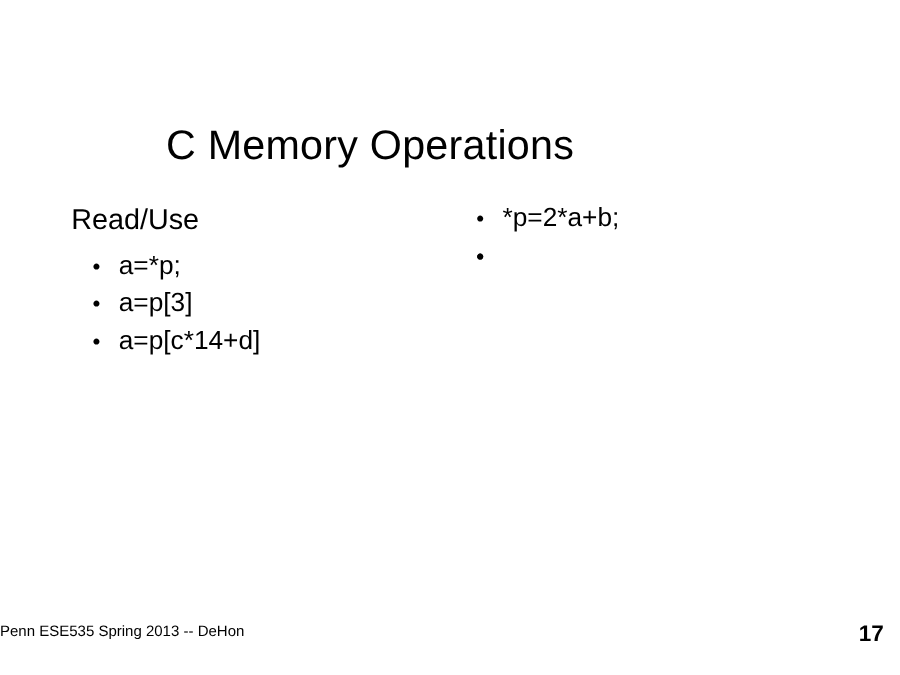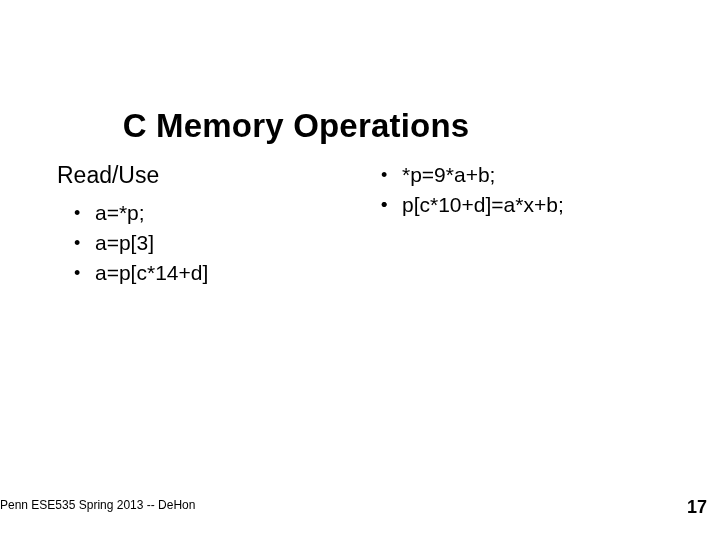--- a/index.html
+++ b/index.html
@@ -15,25 +15,25 @@
     overflow: hidden;
   }
   .slide {
     position: relative;
     width: 720px;
     height: 540px;
   }
   .slide-title {
     position: absolute;
     left: 0;
-    top: 84px;
+    top: 74px;
     width: 592px;
     text-align: center;
     font-size: 33px;
-    font-weight: bold;
+    font-weight: normal;
     letter-spacing: 0.2px;
     line-height: 40px;
     white-space: nowrap;
   }
   .columns {
     position: absolute;
     left: 0;
     top: 160px;
     width: 592px;
     height: 180px;
@@ -116,28 +116,27 @@
           <span class="bullet-dot">•</span>
           <span>a=p[c*14+d]</span>
         </li>
       </ul>
     </div>
 
     <div class="column right">
       <ul class="bullets">
         <li>
           <span class="bullet-dot">•</span>
-          <span>*p=9*a+b;</span>
+          <span>*p=2*a+b;</span>
         </li>
         <li>
           <span class="bullet-dot">•</span>
         </li>
         <li>
           <span class="bullet-dot">•</span>
-          <span>p[c*10+d]=a*x+b;</span>
         </li>
       </ul>
     </div>
 
   </div>
 
   <div class="footer-left">Penn ESE535 Spring 2013 -- DeHon</div>
   <div class="footer-page">17</div>
 
 </div>

